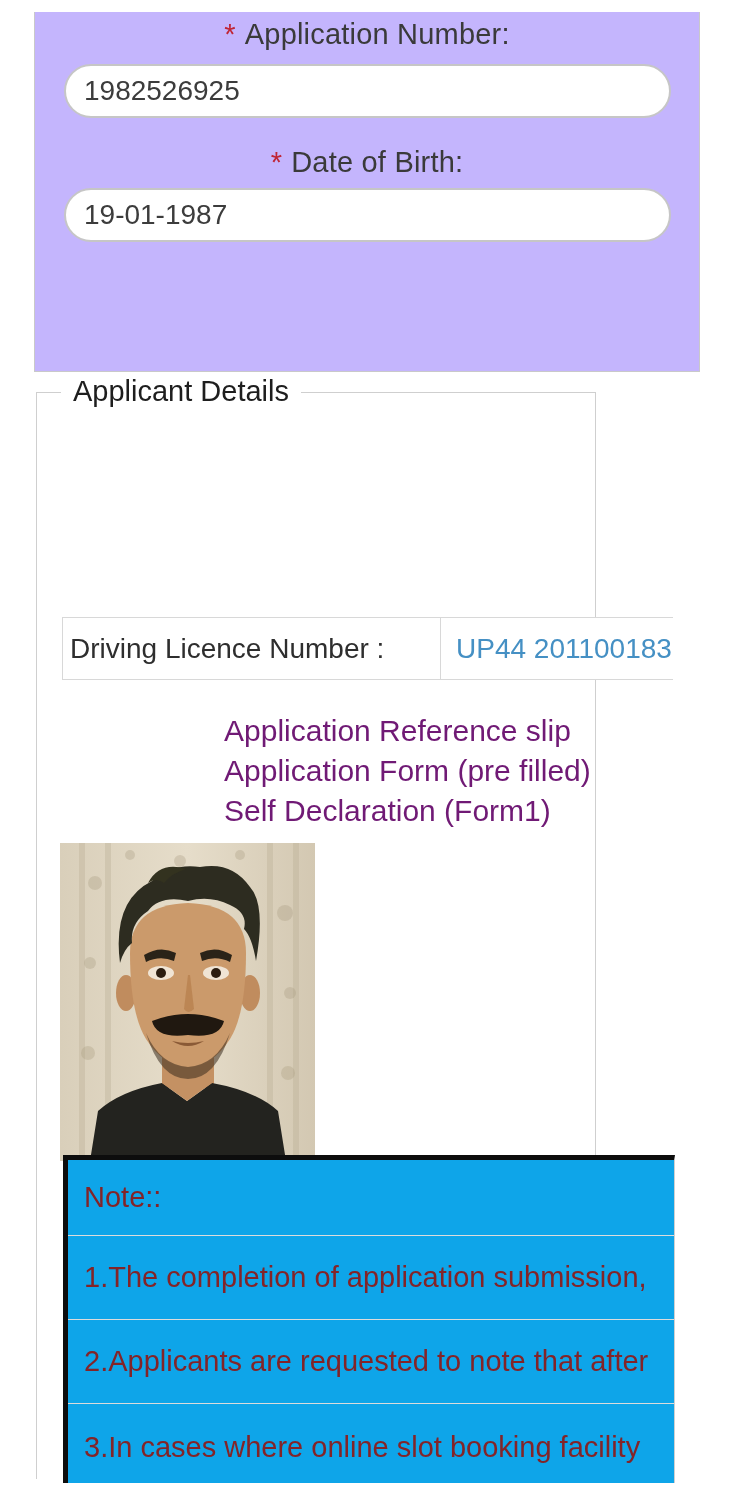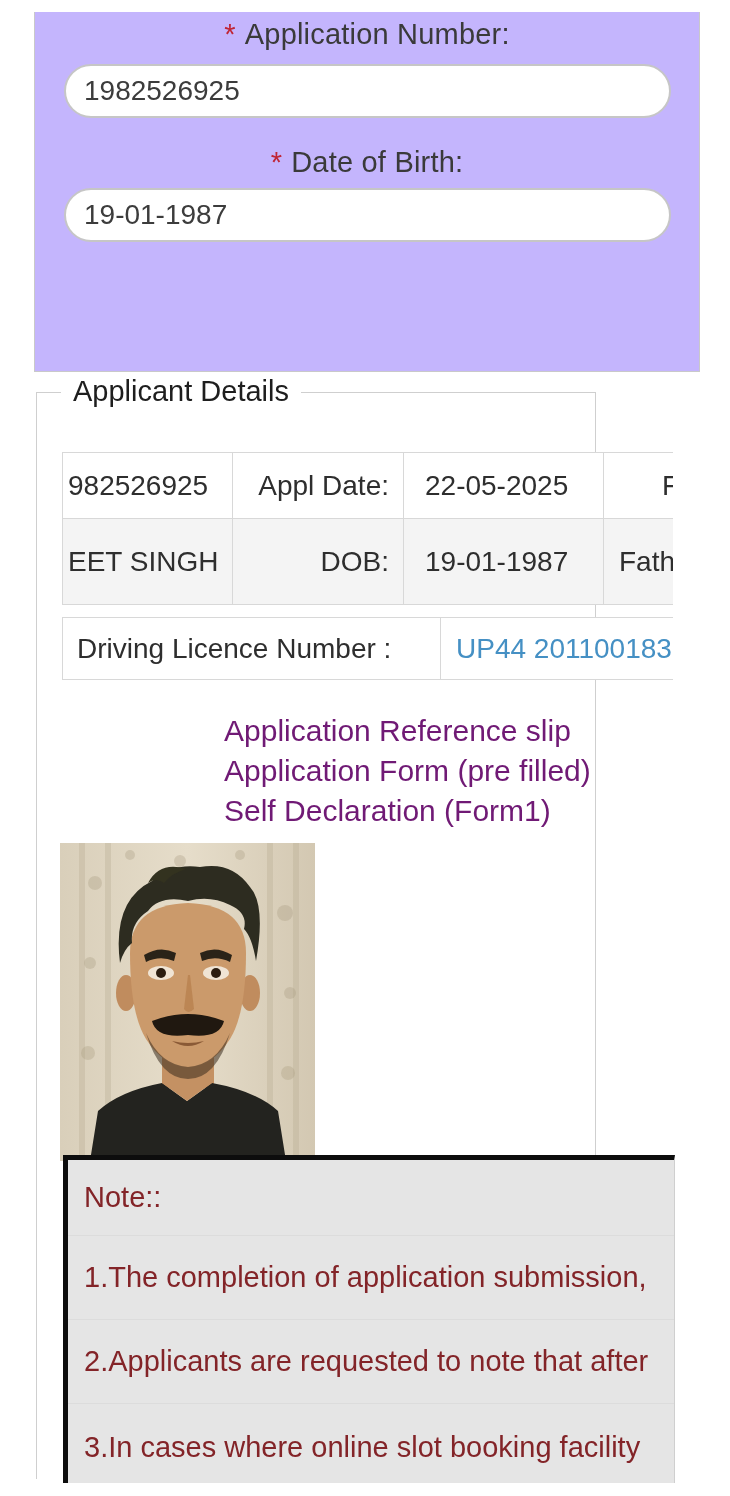--- a/index.html
+++ b/index.html
@@ -51,37 +51,37 @@
     overflow:hidden;white-space:nowrap;box-sizing:border-box;
   }
   .r1 td{height:66px;}
   .r2 td{height:86px;background:#f4f4f4;}
   .r3 td{height:62px;}
   .c-val{width:170px;padding-left:5px;text-align:left;}
   .c-lab{width:171px;padding-right:14px;text-align:right;}
   .c-val2{width:200px;padding-left:21px;text-align:left;}
   .c-cut1{width:99px;padding-left:58px;text-align:left;}
   .c-cut2{width:99px;padding-left:15px;text-align:left;}
-  .c-dllab{width:378px;padding-left:14px;text-align:left;}
+  .c-dllab{width:378px;padding-left:7px;text-align:left;}
   .c-dlval{width:233px;padding-left:15px;text-align:left;color:#4590c4;}
   .dl-link{color:#4590c4;text-decoration:none;}
 
   
   .doc-links{position:absolute;left:187px;top:318px;font-size:30px;line-height:40px;}
   .doc-links a{display:block;color:#701a75;text-decoration:none;}
 
   
   .photo{position:absolute;left:23px;top:450px;width:255px;height:318px;overflow:hidden;}
   .photo svg{display:block;}
 
   
   .notebox{
     position:absolute;left:26px;top:762px;width:612px;height:328px;box-sizing:border-box;
     border-top:5px solid #0d0d0d;border-left:5px solid #0d0d0d;border-right:1px solid #cfcfcf;
-    background:#e5e5e5;overflow:hidden;
+    background:#0ea5e9;overflow:hidden;
   }
   .note-row{
     box-sizing:border-box;border-bottom:1px solid #dcdcdc;
     display:flex;align-items:center;padding-left:16px;
     font-size:29px;color:#832428;white-space:nowrap;overflow:hidden;
   }
   .note-title-row{height:76px;}
   .note-item-row{height:84px;text-align:right;}
   .note-item-row:last-child{border-bottom:none;height:86px;}
 </style>
@@ -96,38 +96,20 @@
 
   <div class="field-label lbl-2">
     <span class="req">*</span><span>Date of Birth:</span>
   </div>
   <input class="pill-input inp-2" type="text" value="19-01-1987" style="">
 </div>
 
 <div class="fieldset">
   <div class="legend">Applicant Details</div>
 
-  <div class="tbl-clip tbl1">
-    <table class="grid">
-      <tbody>
-          <tr class="r1">
-        <td class="c-val">982526925</td>
-        <td class="c-lab">Appl Date:</td>
-        <td class="c-val2">22-05-2025</td>
-        <td class="c-cut1">F</td>
-      </tr>
-      <tr class="r2">
-        <td class="c-val">EET SINGH</td>
-        <td class="c-lab">DOB:</td>
-        <td class="c-val2">19-01-1987</td>
-        <td class="c-cut2">Fath</td>
-      </tr>
-    </tbody>
-      </table>
-  </div>
 
   <div class="tbl-clip tbl2">
     <table class="grid" style="width:611px;">
       <tbody>
           <tr class="r3">
         <td class="c-dllab">Driving Licence Number :</td>
         <td class="c-dlval">
           <a href="#" class="dl-link">UP44 20110018330</a>
         </td>
       </tr>

